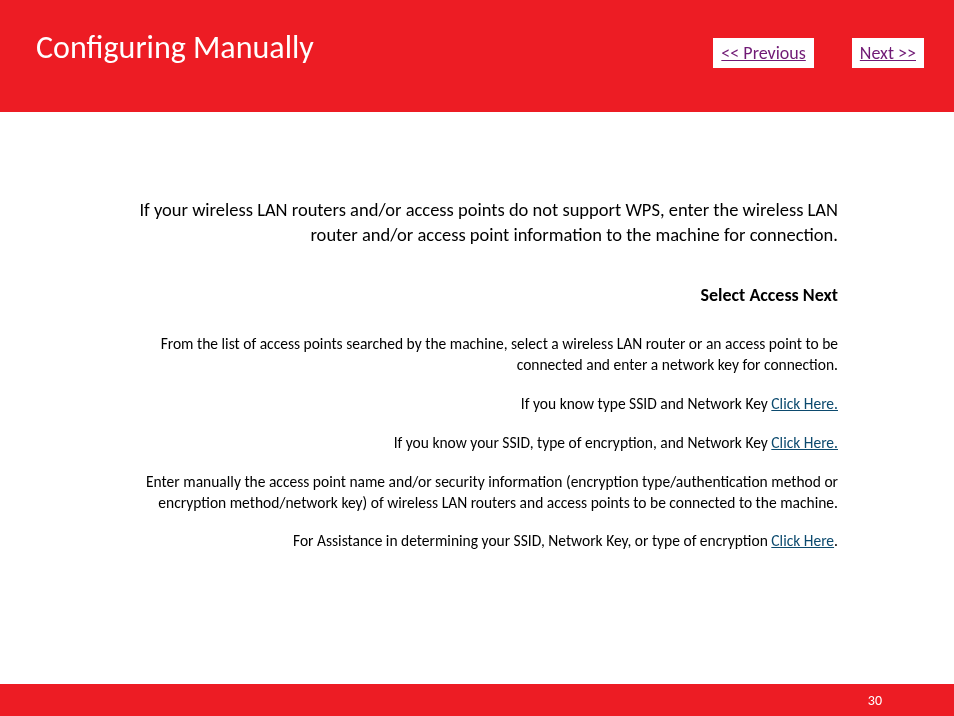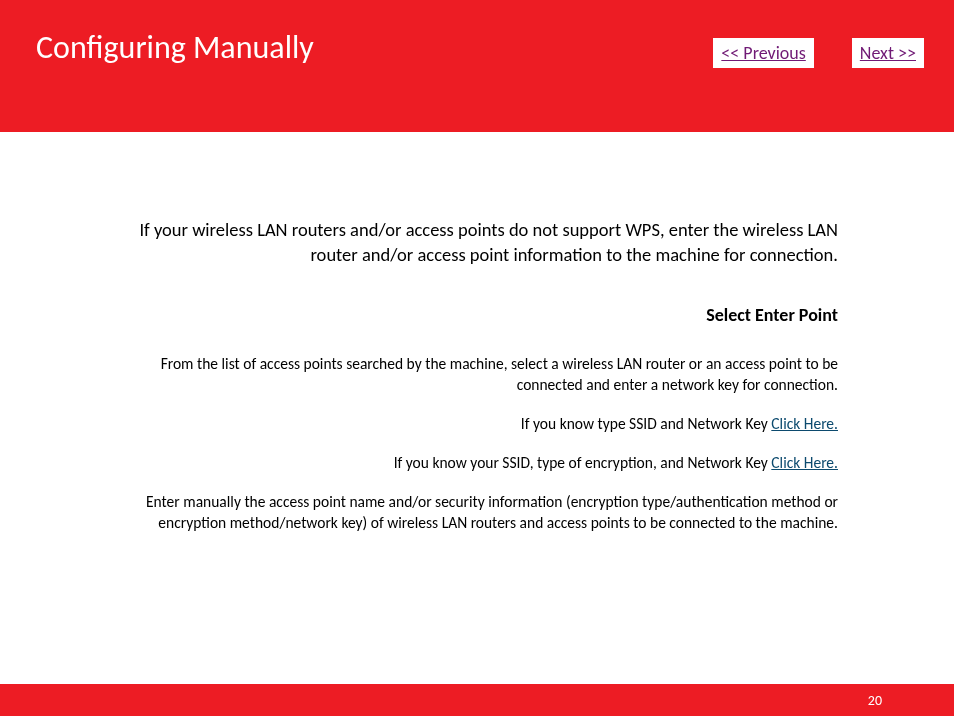--- a/index.html
+++ b/index.html
@@ -6,21 +6,21 @@
     body {
       font-family: Calibri, 'Segoe UI', Arial, sans-serif;
       width: 954px;
       height: 716px;
       overflow: hidden;
       background: white;
       position: relative;
     }
     .header {
       background: #ed1c24;
-      height: 132px;
+      height: 112px;
       display: flex;
       align-items: flex-start;
       justify-content: space-between;
       padding: 28px 30px 0 36px;
     }
     .title {
       color: white;
       font-size: 32px;
       font-weight: 300;
     }
@@ -91,27 +91,30 @@
   <div class="title">Configuring Manually</div>
   <div class="nav-buttons">
     <button class="nav-btn">&lt;&lt; Previous</button>
     <button class="nav-btn">Next &gt;&gt;</button>
   </div>
 </div>
 
 <div class="content">
   <p class="intro">If your wireless LAN routers and/or access points do not support WPS, enter the wireless LAN router and/or access point information to the machine for connection.</p>
 
-  <h3 class="section-heading">Select Enter Point</h3>
+  <h3 class="section-heading">Select Access Next</h3>
   <p class="para">From the list of access points searched by the machine, select a wireless LAN router or an access point to be connected and enter a network key for connection.</p>
   <p class="para">
     <span>If you know type SSID and Network Key </span><a class="link">Click Here.</a>
   </p>
 
   <p class="para">
     <span>If you know your SSID, type of encryption, and Network Key </span><a class="link">Click Here.</a>
   </p>
   <p class="para">Enter manually the access point name and/or security information (encryption type/authentication method or encryption method/network key) of wireless LAN routers and access points to be connected to the machine.</p>
+  <p class="para">
+    <span>For Assistance in determining your SSID, Network Key, or type of encryption </span><a class="link">Click Here</a><span>.</span>
+  </p>
 </div>
 
 <div class="footer">
-  <span class="page-number">20</span>
+  <span class="page-number">30</span>
 </div>
 
 </body></html>

